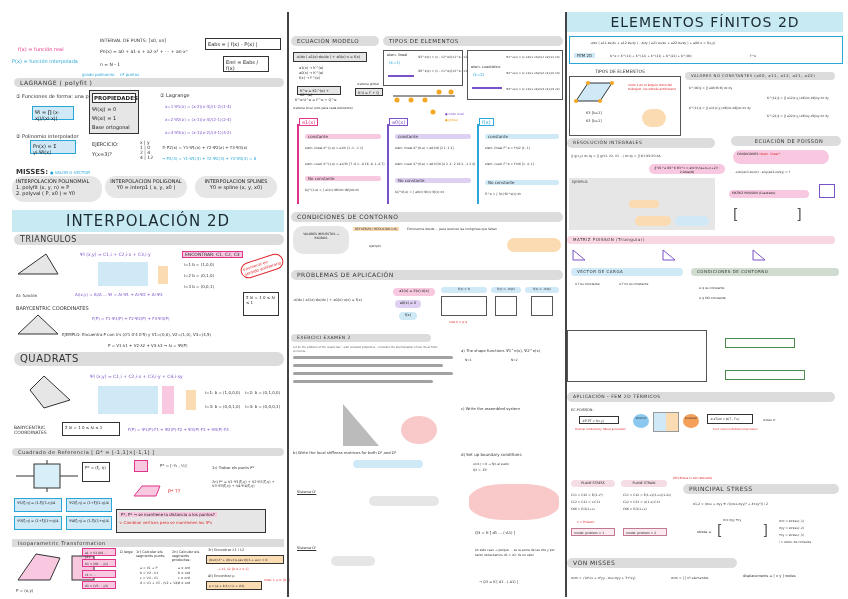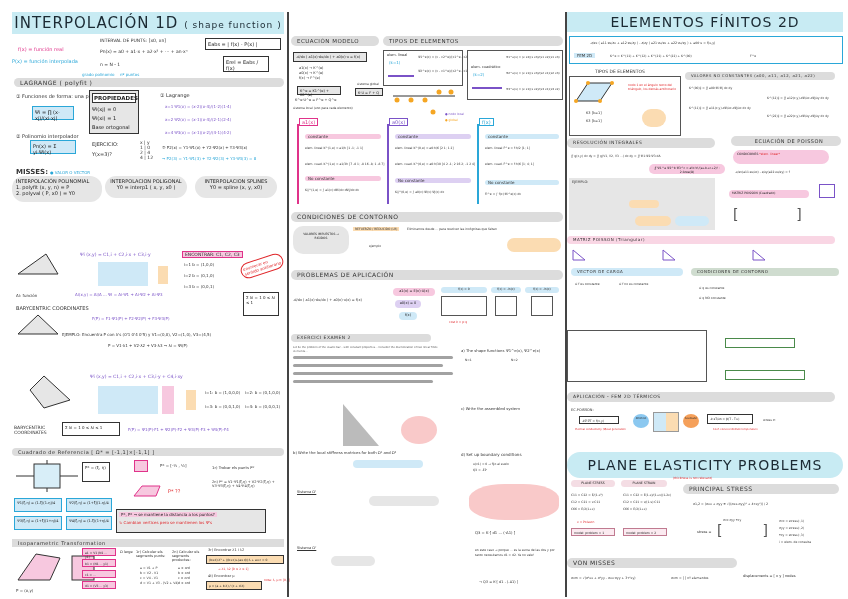--- a/index.html
+++ b/index.html
@@ -24,24 +24,20 @@
   .hl-orange { background: #fbdcb2; }
   .hl-gray { background: #e6e6e6; }
   .hl-green { background: #cfdccf; }
   .bigbox { position: absolute; border: 1.5px solid #555; }
   .mathline { position: absolute; height: 3px; background: #555; opacity: 0.55; border-radius: 2px; }
 </style>
 </head>
 <body>
 
 <div class="col col1">
-  <div class="title-banner" style="left:12px;top:12px;width:272px;height:22px;font-size:15px;line-height:22px;">
-    <span>INTERPOLACIÓN 1D</span>
-    <span style="font-size:9px">( shape function )</span>
-  </div>
   <div class="txt pink" style="left:18px;top:46px">f(x) = función real</div>
   <div class="txt cyan" style="left:12px;top:58px">P(x) = función interpolada</div>
   <div class="txt" style="left:100px;top:38px;font-size:4.5px">INTERVAL DE PUNTS: [x0, xn]</div>
   <div class="txt" style="left:100px;top:49px;font-size:4.5px">Pn(x) = a0 + a1·x + a2·x² + ··· + an·xⁿ</div>
   <div class="txt" style="left:100px;top:62px;font-size:4.5px">n = N - 1</div>
   <div class="txt cyan" style="left:82px;top:72px;font-size:4px">grado polinomio</div>
   <div class="txt cyan" style="left:120px;top:72px;font-size:4px">nº puntos</div>
   <div class="box" style="left:205px;top:38px;width:76px;height:12px"><span>Eabs = | f(x) - P(x) |</span></div>
   <div class="box" style="left:223px;top:56px;width:46px;height:16px"><span>Erel = Eabs / f(x)</span></div>
 
@@ -81,20 +77,22 @@
   </div>
   <div class="pill hl-gray" style="left:105px;top:176px;width:82px;height:22px;border-radius:12px">
     <div style="font-size:5px">INTERPOLACION POLIGONAL</div>
     <div>Y0 = interp1 ( x, y, x0 )</div>
   </div>
   <div class="pill hl-gray" style="left:195px;top:176px;width:82px;height:22px;border-radius:12px">
     <div style="font-size:5px">INTERPOLACION SPLINES</div>
     <div>Y0 = spline (x, y, x0)</div>
   </div>
 
+  <div class="title-banner" style="left:12px;top:210px;width:272px;height:22px;font-size:15px;line-height:22px">INTERPOLACIÓN 2D</div>
+  <div class="section-bar" style="left:14px;top:234px;width:270px;height:11px;line-height:11px;font-size:8px">TRIANGULOS</div>
   <svg style="position:absolute;left:14px;top:250px" width="48" height="28">
       <polygon points="4,24 32,4 44,24" fill="#e6e6e6" stroke="#333" stroke-width="1"></polygon>
     </svg>
   <div class="txt purple" style="left:80px;top:252px;font-size:4.5px">Ψi (x,y) = C1,i + C2,i·x + C3,i·y</div>
   <div class="txt hl-pink" style="left:182px;top:251px;border:1px solid #e0338a;padding:0 2px;font-size:4.5px">ENCONTRAR: C1, C2, C3</div>
   <div class="box hl-blue" style="left:98px;top:262px;width:50px;height:24px;border:none"></div>
   <div class="box hl-orange" style="left:158px;top:266px;width:10px;height:18px;border:none"></div>
   <div class="txt" style="left:184px;top:262px;font-size:4px">i=1  b = (1,0,0)</div>
   <div class="txt" style="left:184px;top:273px;font-size:4px">i=2  b = (0,1,0)</div>
   <div class="txt" style="left:184px;top:284px;font-size:4px">i=3  b = (0,0,1)</div>
@@ -103,20 +101,21 @@
   <div class="txt" style="left:16px;top:293px;font-size:4px">Ai: función</div>
   <div class="txt" style="left:16px;top:305px;font-size:5px">BARYCENTRIC COORDINATES</div>
   <div class="box" style="left:243px;top:292px;width:36px;height:24px;font-size:4px">Σ λi = 1     0 ≤ λi ≤ 1</div>
   <svg style="position:absolute;left:14px;top:312px" width="48" height="26">
       <polygon points="4,22 24,3 44,22" fill="#e6e6e6" stroke="#333" stroke-width="1"></polygon>
     </svg>
   <div class="txt purple" style="left:92px;top:316px;font-size:4px">F(P) = F1·Ψ1(P) + F2·Ψ2(P) + F3·Ψ3(P)</div>
   <div class="txt" style="left:62px;top:332px;font-size:4px">EJEMPLO: Encuentra P con λ's (0'1 0'4 0'5) y V1=(0,0), V2=(1,0), V3=(4,5)</div>
   <div class="txt" style="left:108px;top:343px;font-size:4px">P = V1·λ1 + V2·λ2 + V3·λ3  →  λi = Ψi(P)</div>
 
+  <div class="section-bar" style="left:14px;top:352px;width:270px;height:14px;line-height:14px;font-size:10px">QUADRATS</div>
   <svg style="position:absolute;left:14px;top:372px" width="58" height="40">
       <polygon points="16,18 30,4 56,28 30,36" fill="#e6e6e6" stroke="#333" stroke-width="1"></polygon>
     </svg>
   <div class="txt purple" style="left:90px;top:374px;font-size:4.5px">Ψi (x,y) = C1,i + C2,i·x + C3,i·y + C4,i·xy</div>
   <div class="box hl-blue" style="left:98px;top:386px;width:60px;height:28px;border:none"></div>
   <div class="box hl-pink" style="left:162px;top:386px;width:12px;height:28px;border:none"></div>
   <div class="box hl-orange" style="left:186px;top:390px;width:10px;height:20px;border:none"></div>
   <div class="txt" style="left:205px;top:390px;font-size:4px">i=1: b = (1,0,0,0)</div>
   <div class="txt" style="left:245px;top:390px;font-size:4px">i=2: b = (0,1,0,0)</div>
   <div class="txt" style="left:205px;top:404px;font-size:4px">i=3: b = (0,0,1,0)</div>
@@ -379,21 +378,20 @@
   <div class="txt red" style="left:8px;top:428px;font-size:2.6px">thermal conductivity [k]</div>
   <div class="txt red" style="left:38px;top:428px;font-size:2.6px">heat generation</div>
   <div class="pill" style="left:66px;top:414px;width:16px;height:14px;border-radius:50%;background:#8bc8f0;font-size:2.6px;padding:3px 0">dirichlet</div>
   <div class="box hl-blue" style="left:86px;top:412px;width:26px;height:20px;border-color:#999;background:linear-gradient(90deg,#cfe9f7 50%,#fbdcb2 50%)"></div>
   <div class="pill" style="left:116px;top:414px;width:16px;height:14px;border-radius:50%;background:#f5a05a;font-size:2.6px;padding:3px 0">neumann</div>
   <div class="box" style="left:140px;top:414px;width:46px;height:10px;font-size:3px">-k·∂T/∂n = β(T - T∞)</div>
   <div class="txt red" style="left:146px;top:428px;font-size:2.6px">Coef. convección</div>
   <div class="txt red" style="left:168px;top:428px;font-size:2.6px">Bulk temperature</div>
   <div class="txt" style="left:196px;top:418px;font-size:3px">stress σ:</div>
 
-  <div class="title-banner" style="left:0;top:452px;width:276px;height:26px;font-size:14px;line-height:26px;border-radius:14px">PLANE ELASTICITY PROBLEMS</div>
   <div class="pill hl-pink" style="left:4px;top:480px;width:44px;height:7px;font-size:3.2px;padding:1px;background:#f4dde4">PLANE STRESS</div>
   <div class="pill hl-pink" style="left:54px;top:480px;width:46px;height:7px;font-size:3.2px;padding:1px;background:#f4dde4">PLANE STRAIN</div>
   <div class="txt red" style="left:106px;top:476px;font-size:3px">(thickness is not relevant)</div>
   <div class="txt" style="left:4px;top:492px;font-size:3px;line-height:7px">
     <div>C11 = C22 = E/(1-ν²)</div>
     <div>C12 = C21 = ν·C11</div>
     <div>C66 = E/2(1+ν)</div>
   </div>
   <div class="txt" style="left:56px;top:492px;font-size:3px;line-height:7px">
     <div>C11 = C22 = E(1-ν)/(1+ν)(1-2ν)</div>

